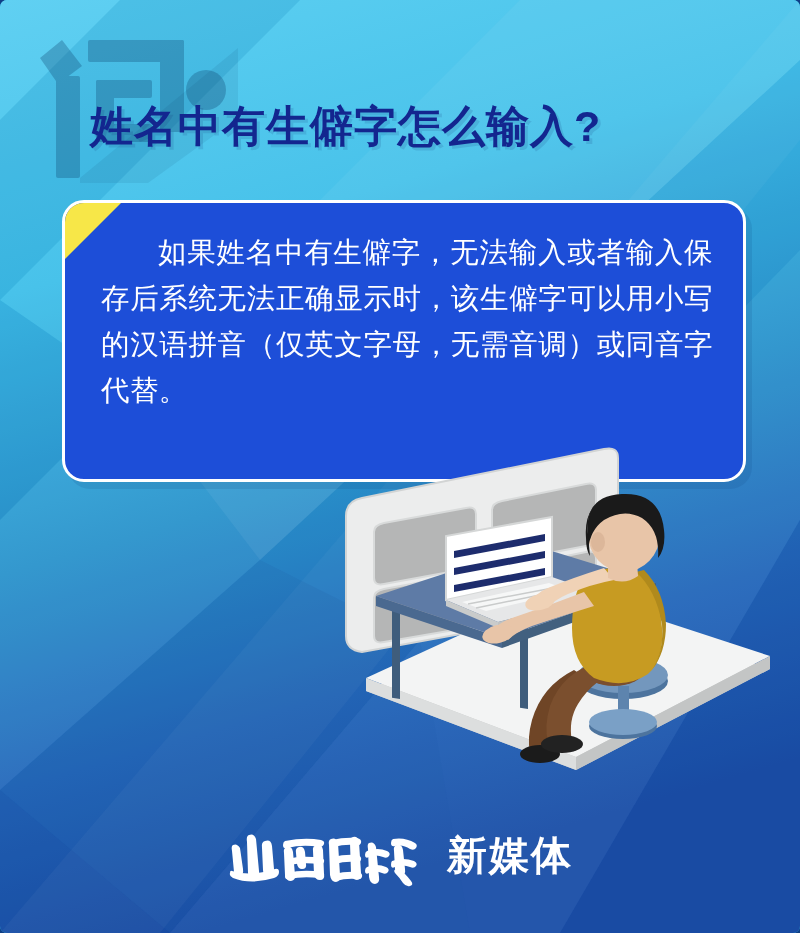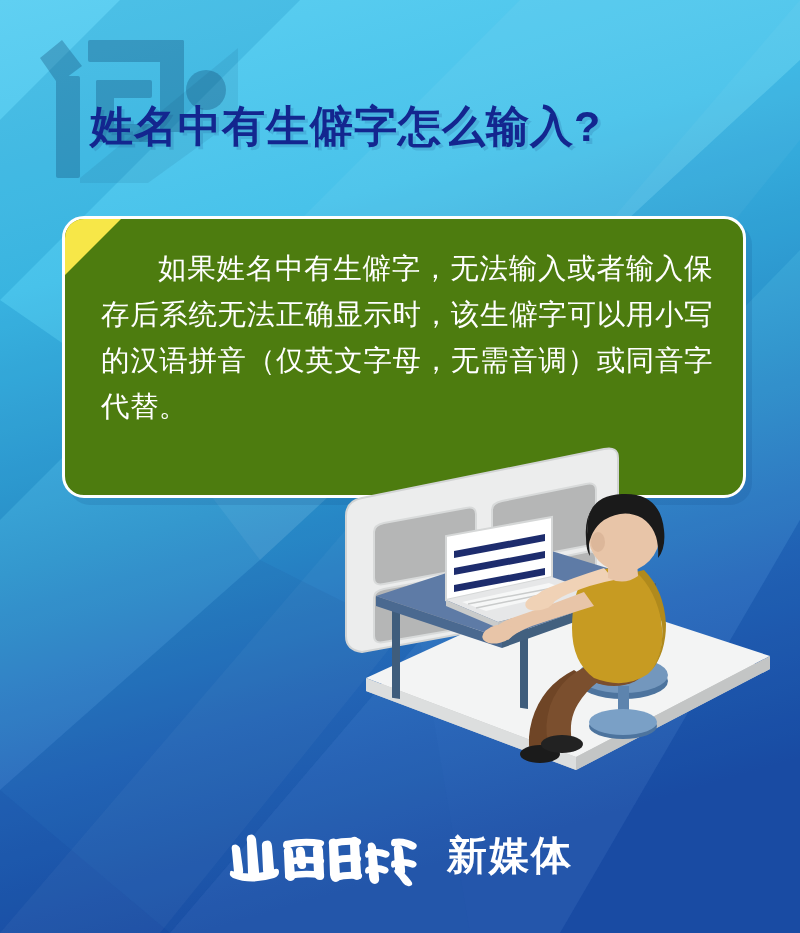--- a/index.html
+++ b/index.html
@@ -10,20 +10,21 @@
   body {
     font-family: "Liberation Sans", "DejaVu Sans", sans-serif;
   }
 
   #poster {
     position: relative;
     width: 800px;
     height: 933px;
     overflow: hidden;
     background: #3fc2ef;
+    border-radius: 7px;
   }
 
   
   .bg-layer {
     position: absolute;
     inset: 0;
     width: 800px;
     height: 933px;
   }
 
@@ -47,25 +48,25 @@
     letter-spacing: 1px;
     color: #13268f;
     white-space: nowrap;
     text-shadow: 3px 3px 0 rgba(12,40,110,0.13);
   }
 
   
   .card {
     position: absolute;
     left: 62px;
-    top: 216px;
+    top: 200px;
     width: 684px;
     height: 282px;
     box-sizing: border-box;
-    background: #4d7c0f;
+    background: #1d4ed8;
     border: 3px solid #ffffff;
     border-radius: 22px;
     overflow: hidden;
     box-shadow: 6px 7px 0 rgba(12,60,120,0.13);
   }
   .card-corner {
     position: absolute;
     left: 0;
     top: 0;
     width: 0;

